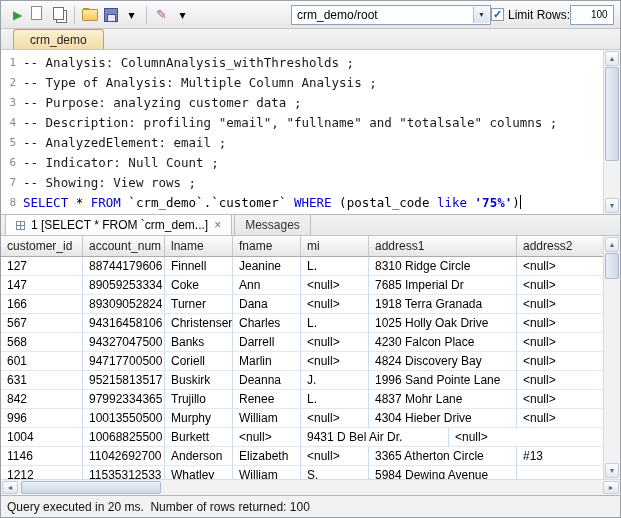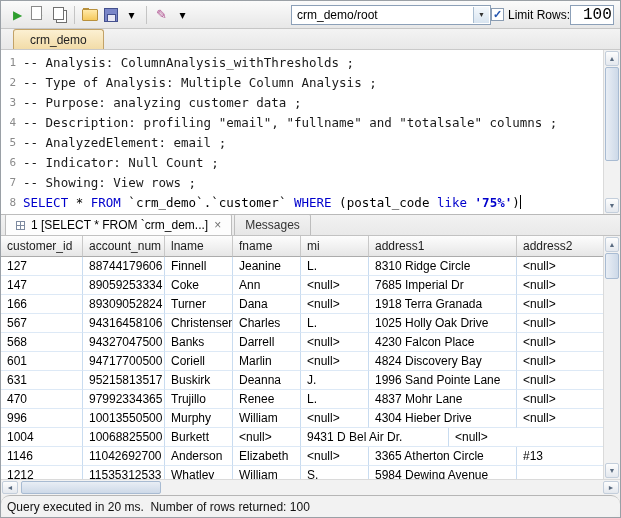--- a/index.html
+++ b/index.html
@@ -77,21 +77,21 @@
     font-size: 7px; color: #333;
   }
   .limit { display: flex; align-items: center; gap: 4px; }
   .checkbox {
     width: 13px; height: 13px; background: #fff; border: 1px solid #8a9cb2;
     display: inline-flex; align-items: center; justify-content: center;
     color: #2456b0; font-size: 11px; line-height: 11px; font-weight: bold;
   }
   .limit-input {
     width: 44px; height: 20px; border: 1px solid #8ca0b8; background: #fff;
-    font-family: Liberation Mono, monospace; font-size: 16px; padding-left: 12px;
+    font-family: Liberation Sans, sans-serif; font-size: 10px; padding-left: 20px;
   }
 
   
   .tabrow {
     height: 21px; flex: 0 0 21px;
     background: linear-gradient(#f3f3f3, #e8e8e8);
     border-bottom: 1px solid #c9c9c9;
     display: flex; align-items: flex-end; padding-left: 12px;
   }
   .etab {
@@ -198,21 +198,21 @@
   .c0 { width: 82px; } .c1 { width: 82px; } .c2 { width: 68px; }
   .c3 { width: 68px; } .c4 { width: 68px; } .c5 { width: 148px; }
   .c6 { width: 88px; flex: 1 0 auto; border-right: none; }
   .table-vscroll { top: 0; }
 
   
   .statusbar {
     flex: 0 0 22px; height: 22px;
     background: #f2f2f2; border-top: 1px solid #b6b6b6;
     display: flex; align-items: center; padding-left: 6px;
-    color: #111; white-space: pre; border-radius: 9px;
+    color: #111; white-space: pre;
   }
 </style>
 </head>
 <body>
 
 <div class="app">
 
   <div class="toolbar">
     <div class="tb-icons" id="toolbar-icons">
         <span class="tb-icon run-icon">▶</span>
@@ -347,21 +347,21 @@
           <div class="tr">
             <div class="td c0">631</div>
             <div class="td c1">95215813517</div>
             <div class="td c2">Buskirk</div>
             <div class="td c3">Deanna</div>
             <div class="td c4">J.</div>
             <div class="td c5">1996 Sand Pointe Lane</div>
             <div class="td c6">&lt;null&gt;</div>
           </div>
           <div class="tr">
-            <div class="td c0">470</div>
+            <div class="td c0">842</div>
             <div class="td c1">97992334365</div>
             <div class="td c2">Trujillo</div>
             <div class="td c3">Renee</div>
             <div class="td c4">L.</div>
             <div class="td c5">4837 Mohr Lane</div>
             <div class="td c6">&lt;null&gt;</div>
           </div>
           <div class="tr">
             <div class="td c0">996</div>
             <div class="td c1">10013550500</div>

